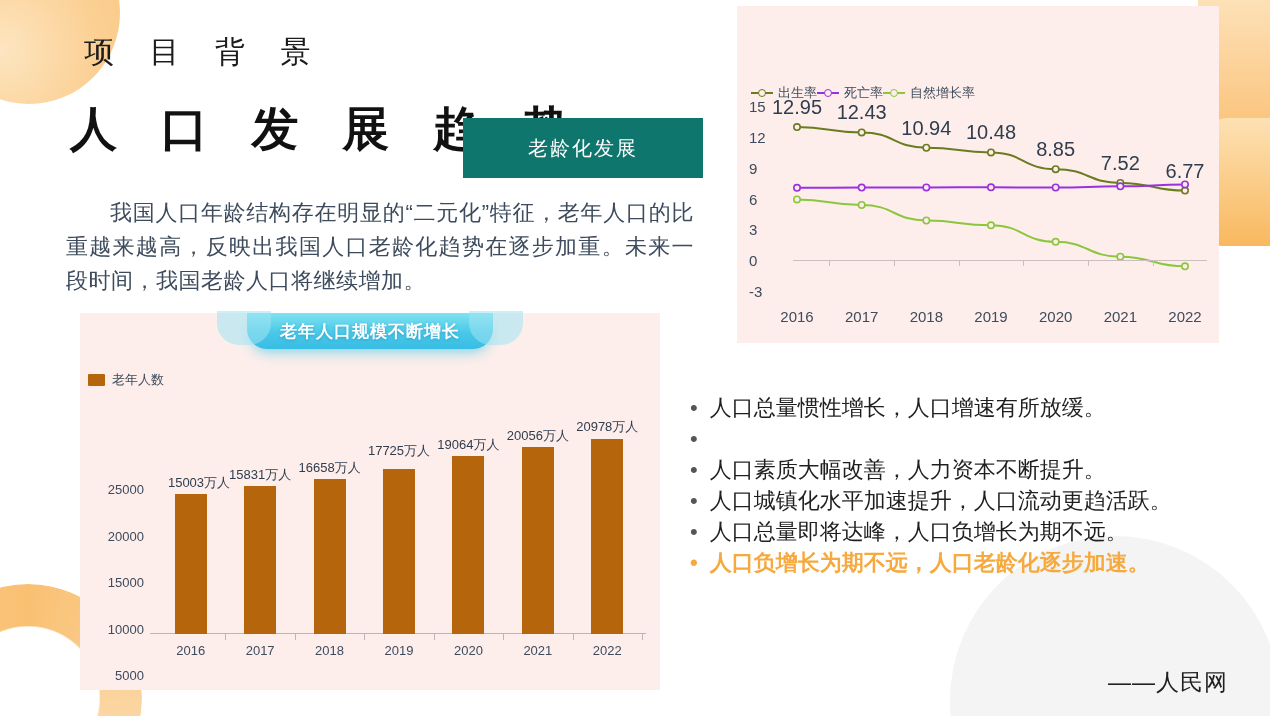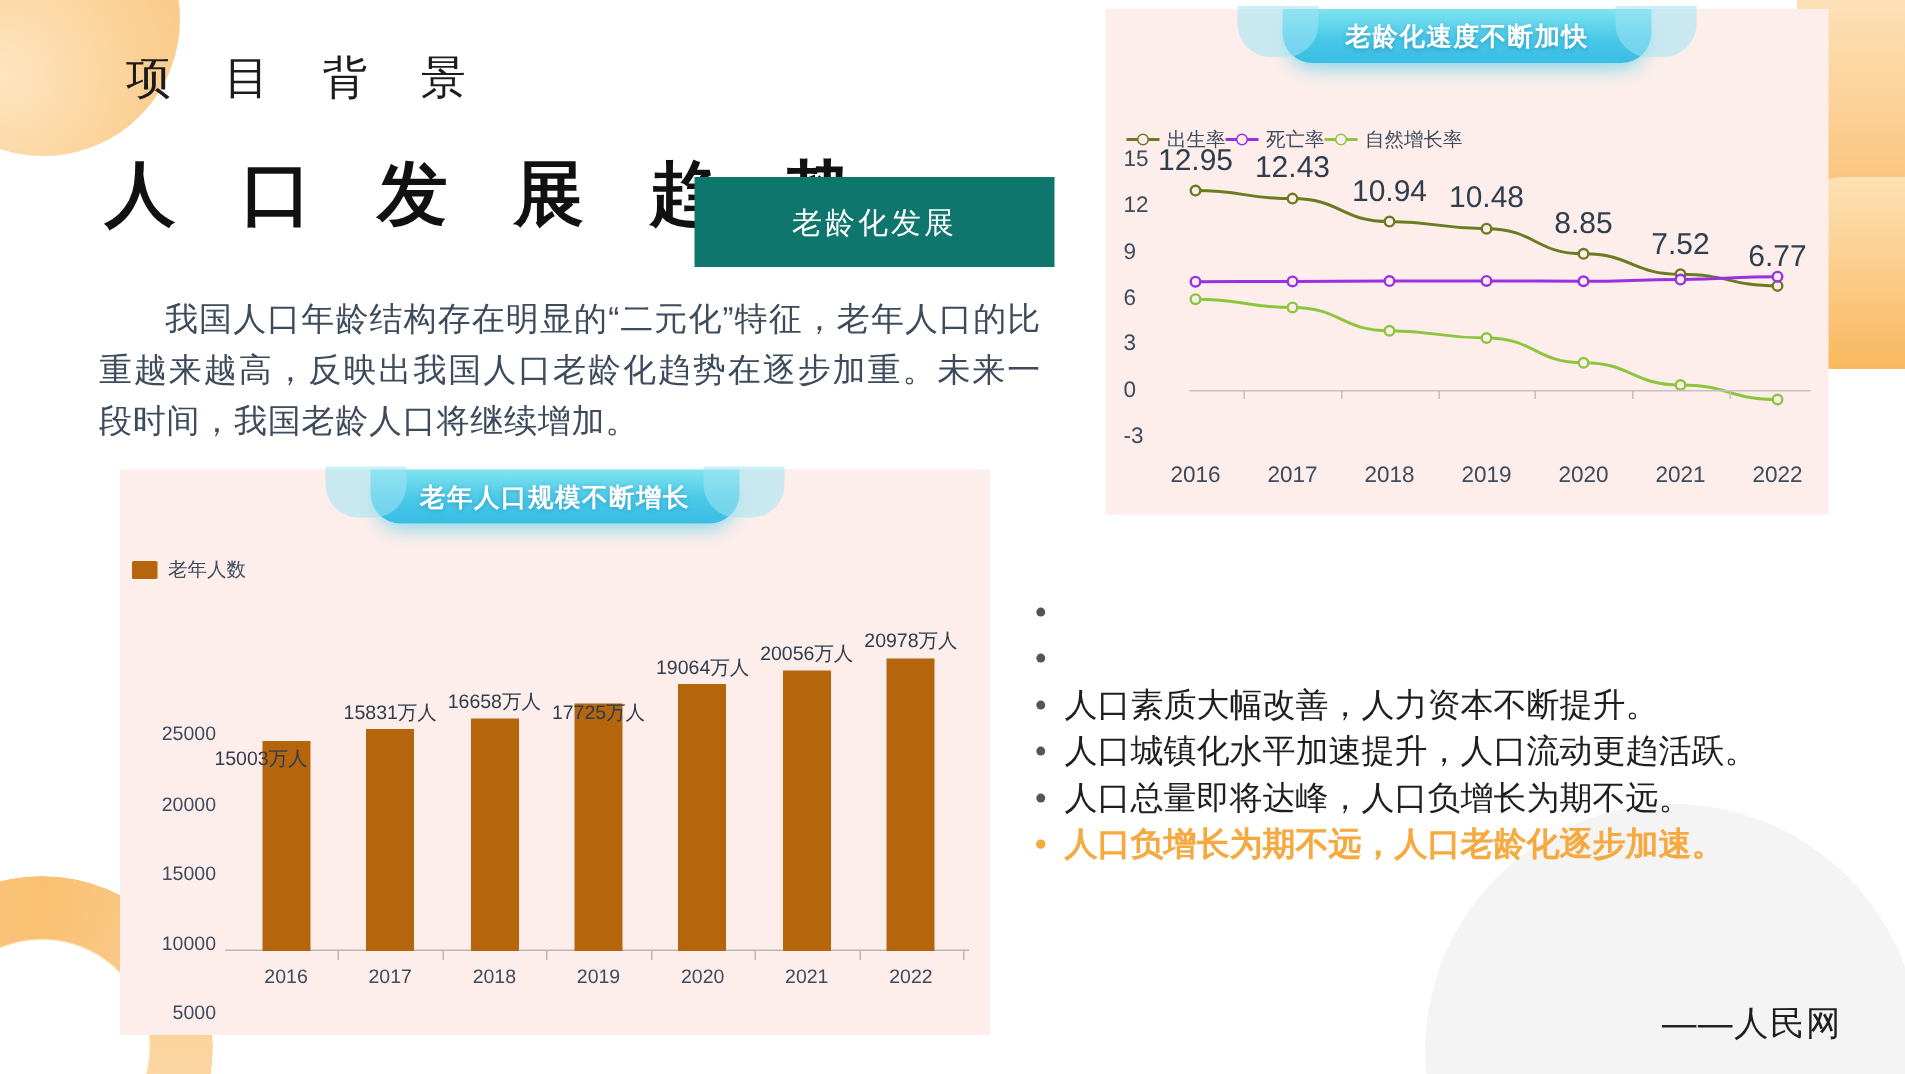--- a/index.html
+++ b/index.html
@@ -167,33 +167,33 @@
         <div class="bar-ytick" style="top: 227.8px;">10000</div>
         <div class="bar-ytick" style="top: 181.2px;">15000</div>
         <div class="bar-ytick" style="top: 134.6px;">20000</div>
         <div class="bar-ytick" style="top: 88px; text-align: right;">25000</div>
       </div>
     <div class="bar-baseline"></div>
     <div class="bar-plot" id="bar-plot">
         <div class="bar-col" style="left: 18.7457px; width: 31.9371px; height: 139.828px;">
           <div class="bar-rect" style="background: rgb(181, 101, 12); height: 100%;"></div>
         </div>
-        <div class="bar-vlabel" style="left: 18px; top: 73.172px; margin-top: 23px;">15003万人</div>
+        <div class="bar-vlabel" style="left: 43px; top: 73.172px;">15003万人</div>
         <div class="bar-col" style="left: 88.1743px; width: 31.9371px; height: 147.545px;">
           <div class="bar-rect" style="background: rgb(181, 101, 12); height: 100%;"></div>
         </div>
         <div class="bar-vlabel" style="left: 104.143px; top: 65.4551px;">15831万人</div>
         <div class="bar-col" style="left: 157.603px; width: 31.9371px; height: 155.253px;">
           <div class="bar-rect" style="background: rgb(181, 101, 12); height: 100%;"></div>
         </div>
         <div class="bar-vlabel" style="left: 173.571px; top: 57.7474px;">16658万人</div>
         <div class="bar-col" style="left: 227.031px; width: 31.9371px; height: 165.197px;">
           <div class="bar-rect" style="background: rgb(181, 101, 12); height: 100%;"></div>
         </div>
-        <div class="bar-vlabel" style="left: 243px; top: 65px;">17725万人</div>
+        <div class="bar-vlabel" style="left: 243px; top: 41px;">17725万人</div>
         <div class="bar-col" style="left: 296.46px; width: 31.9371px; height: 177.676px;">
           <div class="bar-rect" style="background: rgb(181, 101, 12); height: 100%;"></div>
         </div>
         <div class="bar-vlabel" style="left: 312.429px; top: 35.3235px;">19064万人</div>
         <div class="bar-col" style="left: 365.889px; width: 31.9371px; height: 186.922px;">
           <div class="bar-rect" style="background: rgb(181, 101, 12); height: 100%;"></div>
         </div>
         <div class="bar-vlabel" style="left: 381.857px; top: 26.0781px;">20056万人</div>
         <div class="bar-col" style="left: 435.317px; width: 31.9371px; height: 195.515px;">
           <div class="bar-rect" style="background: rgb(181, 101, 12); height: 100%;"></div>
@@ -210,23 +210,20 @@
       <div class="bar-tickmark" style="left: 353.714px;"></div>
       <div class="bar-xlabel" style="left: 388.429px;">2020</div>
       <div class="bar-tickmark" style="left: 423.143px;"></div>
       <div class="bar-xlabel" style="left: 457.857px;">2021</div>
       <div class="bar-tickmark" style="left: 492.571px;"></div>
       <div class="bar-xlabel" style="left: 527.286px;">2022</div>
       <div class="bar-tickmark" style="left: 562px;"></div>
     </div>
 
   <div class="panel" id="line-panel" style="background: rgb(253, 238, 235);">
-    <div class="banner" style="top:0;">
-      <span>老龄化速度不断加快</span>
-    </div>
     <div class="line-legend" id="line-legend">
         <div class="lg-item" style="color: rgb(107, 123, 31);">
           <span class="lg-mark">
             <i style="background:#6b7b1f"></i>
             <b></b>
           </span>
           <span style="color:#3d4b5c">出生率</span>
         </div>
         <div class="lg-item" style="color: rgb(155, 48, 224);">
           <span class="lg-mark">
@@ -299,20 +296,21 @@
       <div class="xtickmark" style="left: 286.333px; top: 254.167px;"></div>
       <div class="line-xlabel" style="left: 383.333px;">2021</div>
       <div class="xtickmark" style="left: 351px; top: 254.167px;"></div>
       <div class="line-xlabel" style="left: 448px;">2022</div>
       <div class="xtickmark" style="left: 415.667px; top: 254.167px;"></div>
     </div>
 
   <div class="bullets" id="bullets">
       <div class="bullet">
         <span class="dot">•</span>
+        <span>人口总量惯性增长，人口增速有所放缓。</span>
       </div>
       <div class="bullet">
         <span class="dot">•</span>
       </div>
       <div class="bullet">
         <span class="dot">•</span>
         <span>人口素质大幅改善，人力资本不断提升。</span>
       </div>
       <div class="bullet">
         <span class="dot">•</span>

